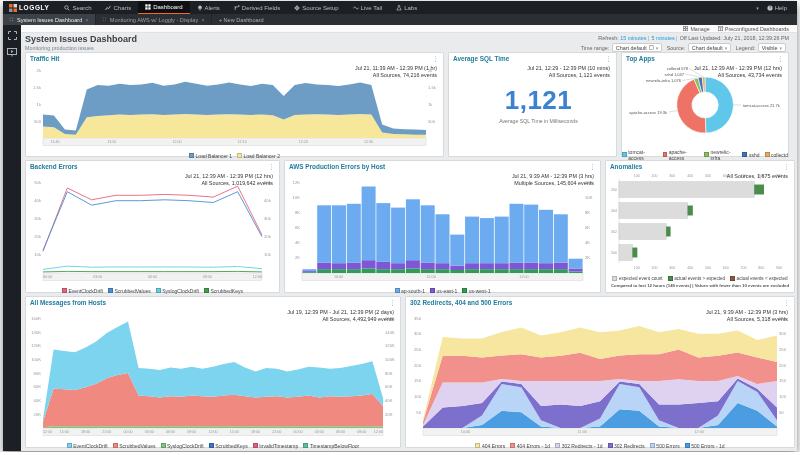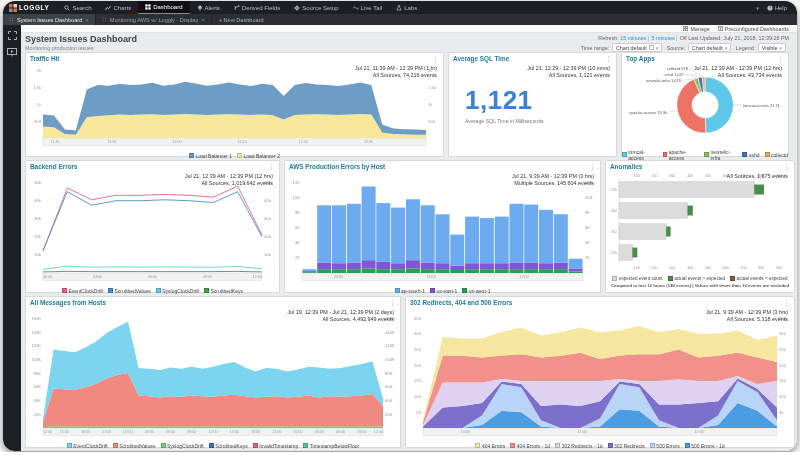--- a/index.html
+++ b/index.html
@@ -1,17 +1,17 @@
 <!DOCTYPE html>
 <html><head>
 <meta charset="utf-8">
 <style>
   html,body{margin:0;padding:0;background:#fff;font-family:"Liberation Sans",sans-serif;}
   *{box-sizing:border-box;}
-  .win{width:794px;height:450px;margin:1px 3px;border-radius:12px;overflow:hidden;background:#fef9c3;
+  .win{width:794px;height:450px;margin:1px 3px;border-radius:0;overflow:hidden;background:#fef9c3;
        box-shadow:0 3px 8px rgba(0,0,0,.5);position:relative;}
   
   .nav{height:13px;background:#1c2025;display:flex;align-items:stretch;color:#b9bec4;font-size:6px;}
   .logo{display:flex;align-items:center;gap:2px;padding:0 8px 0 6px;color:#fff;font-weight:bold;font-size:6.5px;letter-spacing:.6px;}
   .nav-item{display:flex;align-items:center;gap:2px;padding:0 7px;cursor:pointer;}
   .nav-item.active{background:#0e1013;color:#fff;border-bottom:1.5px solid #f36b21;}
   .nav-right{margin-left:auto;display:flex;align-items:center;gap:6px;padding-right:8px;}
   .caret{font-size:5px;color:#9aa0a6;}
   
   .tabbar{height:11px;background:#2b2f34;display:flex;align-items:stretch;font-size:5.6px;color:#9aa0a6;}
@@ -39,21 +39,21 @@
   .row{display:flex;gap:4px;}
   .panel{background:#fff;border:1px solid #d7dadd;position:relative;border-radius:1px;}
   .p-head{height:11px;display:flex;justify-content:space-between;align-items:center;padding:0 4px;}
   .p-title{font-size:6.4px;font-weight:bold;color:#217d9c;}
   .kebab{color:#9aa0a6;font-size:7px;line-height:1;cursor:pointer;}
   .meta{position:absolute;top:12px;right:6px;text-align:right;font-size:5.4px;color:#333;line-height:1.3;z-index:2;pointer-events:none;}
   .legend{display:flex;justify-content:center;align-items:center;gap:5px;height:9px;font-size:5px;color:#444;flex-wrap:nowrap;}
   .lg-item{display:flex;align-items:center;gap:1.5px;cursor:pointer;}
   .lg-sw{width:5px;height:5px;border:0.5px solid rgba(0,0,0,.2);display:inline-block;}
   .chart text{font-family:"Liberation Sans",sans-serif;}
-  .bignum-wrap{position:absolute;top:32px;left:0;right:4px;margin-left:16px;}
+  .bignum-wrap{position:absolute;top:32px;left:0;right:4px;text-align:center;margin-left:16px;}
   .bignum{font-size:26px;font-weight:bold;color:#3b82d0;letter-spacing:0.5px;}
   .bigcap{font-size:5.2px;color:#777;margin-top:2px;}
   .footnote{text-align:center;font-size:4.3px;font-weight:bold;color:#555;height:6px;}
 </style>
 </head>
 <body>
 
 <div class="win">
 
   <div class="nav">

